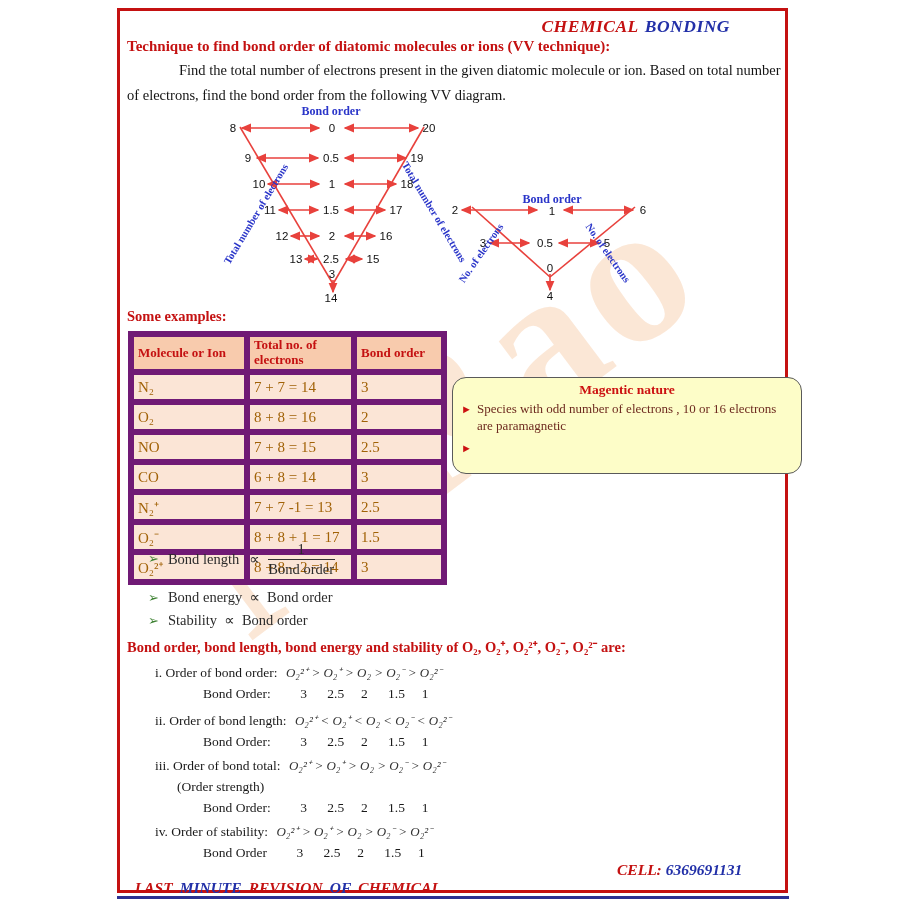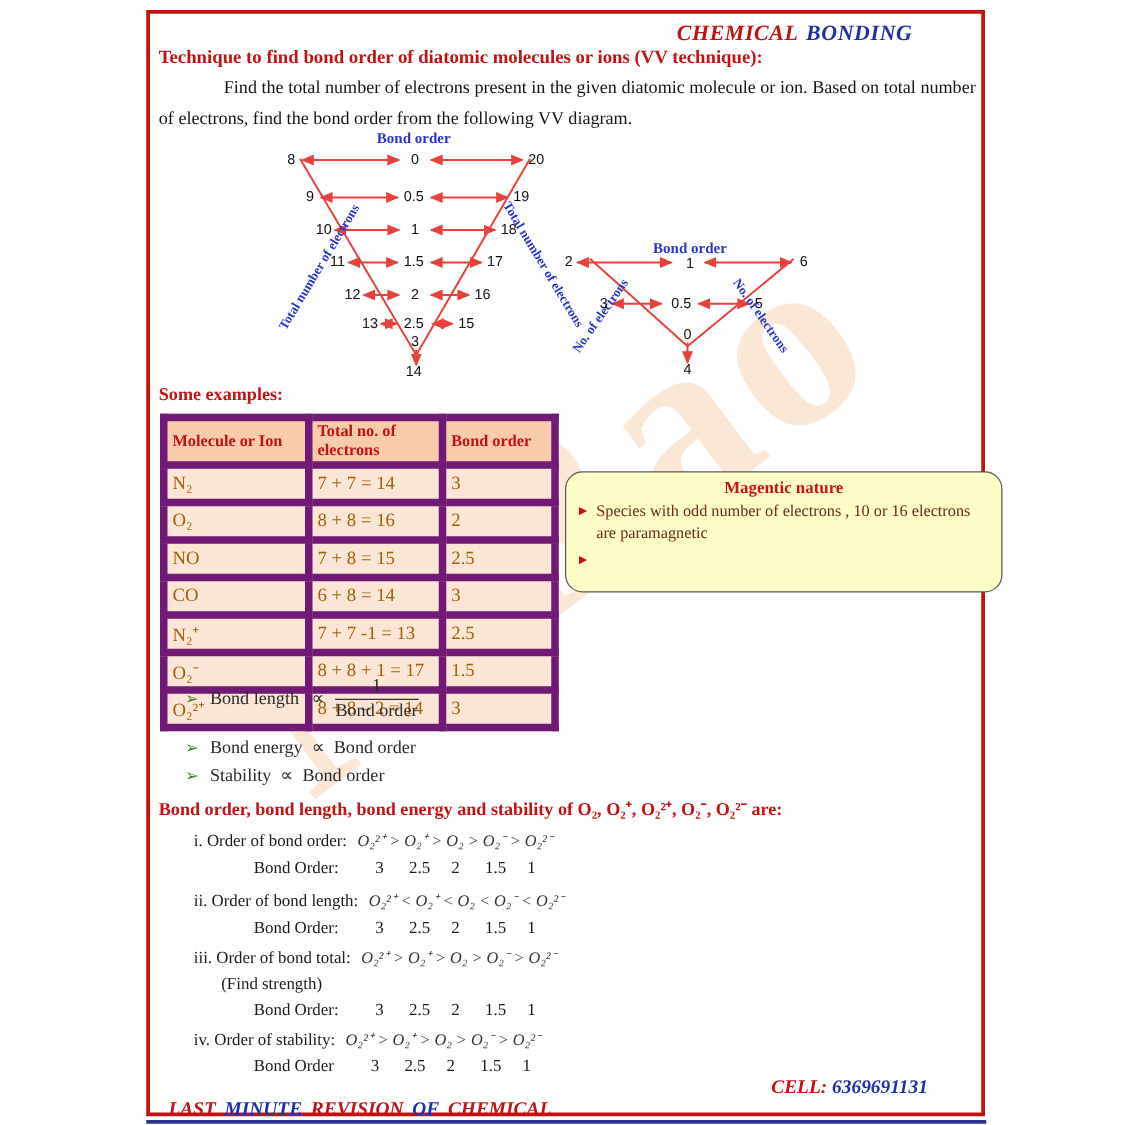--- a/index.html
+++ b/index.html
@@ -260,21 +260,21 @@
   <div class="oi-bo">
     <span>Bond Order:</span>
     <span class="oi-vals">3      2.5     2      1.5     1</span>
   </div>
 </div>
 <div class="oitem" style="top:755px;">
   <div>
     <span>iii. Order of bond total:</span>
     <span class="oi-expr">O₂²⁺ &gt; O₂⁺ &gt; O₂ &gt; O₂⁻ &gt; O₂²⁻</span>
   </div>
-  <div class="oi-sub">(Find strength)</div>
+  <div class="oi-sub">(Order strength)</div>
   <div class="oi-bo">
     <span>Bond Order:</span>
     <span class="oi-vals">3      2.5     2      1.5     1</span>
   </div>
 </div>
 <div class="oitem" style="top:821px;">
   <div>
     <span>iv. Order of stability:</span>
     <span class="oi-expr">O₂²⁺ &gt; O₂⁺ &gt; O₂ &gt; O₂⁻ &gt; O₂²⁻</span>
   </div>

